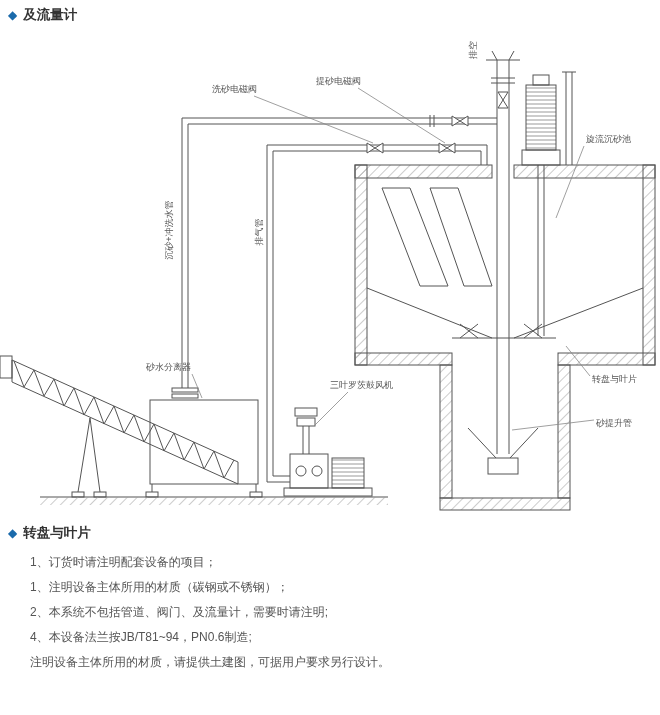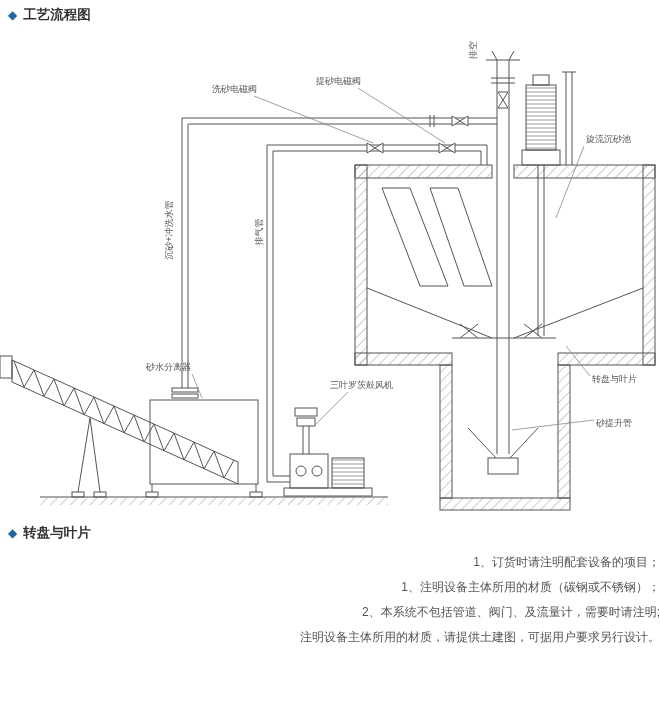--- a/index.html
+++ b/index.html
@@ -7,29 +7,29 @@
     width:660px;height:715px;background:#ffffff;
     font-family:"Liberation Sans","DejaVu Sans",sans-serif;
     overflow:hidden;
   }
   .section-header{display:flex;align-items:center;gap:6px;height:30px;padding-left:8px;}
   .diamond{color:#1a6aab;font-size:12px;line-height:1;}
   .section-title{font-size:13.5px;font-weight:bold;color:#333;}
   .diagram-wrap{width:660px;height:488px;position:relative;}
   svg{display:block;}
   svg text{font-size:9px;fill:#555;font-family:"Liberation Sans","DejaVu Sans",sans-serif;}
-  .params-list{padding-left:30px;padding-top:2px;text-align:right;}
+  .params-list{padding-left:30px;padding-top:2px;}
   .param-line{font-size:12px;color:#555;height:25px;line-height:25px;white-space:nowrap;}
 </style>
 </head>
 <body>
 
 <div class="section-header">
   <span class="diamond">◆</span>
-  <span class="section-title">工艺流程图</span>
+  <span class="section-title">及流量计</span>
 </div>
 
 <div class="diagram-wrap">
 <svg width="660" height="488" viewBox="0 0 660 488">
   <defs>
     <pattern id="hatch" width="7" height="7" patternUnits="userSpaceOnUse" patternTransform="rotate(45)">
       <line x1="0" y1="0" x2="0" y2="7" stroke="#999" stroke-width="1"></line>
     </pattern>
     <pattern id="fins" width="6" height="4" patternUnits="userSpaceOnUse">
       <line x1="0" y1="2" x2="6" y2="2" stroke="#999" stroke-width="1"></line>
@@ -179,14 +179,15 @@
 
 <div class="section-header">
   <span class="diamond">◆</span>
   <span class="section-title">转盘与叶片</span>
 </div>
 
 <div class="params-list">
   <div class="param-line">1、订货时请注明配套设备的项目；</div>
   <div class="param-line">1、注明设备主体所用的材质（碳钢或不锈钢）；</div>
   <div class="param-line">2、本系统不包括管道、阀门、及流量计，需要时请注明;</div>
+  <div class="param-line">4、本设备法兰按JB/T81~94，PN0.6制造;</div>
   <div class="param-line">注明设备主体所用的材质，请提供土建图，可据用户要求另行设计。</div>
 </div>
 
 </body></html>

